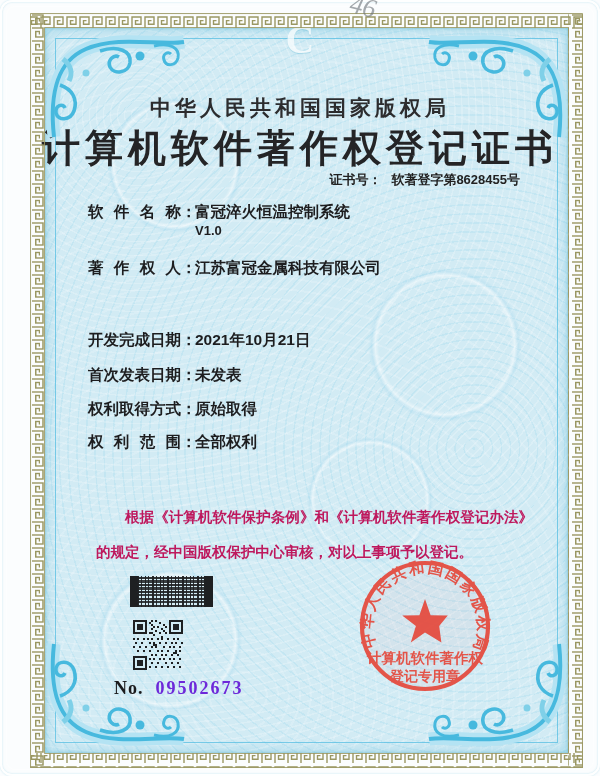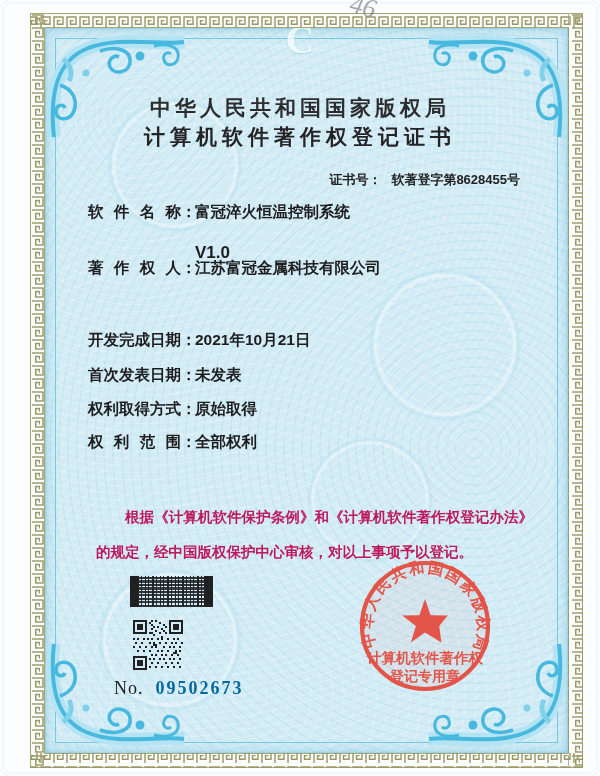--- a/index.html
+++ b/index.html
@@ -18,46 +18,46 @@
     z-index:1;
   }
   .paper::after{content:"";position:absolute;inset:10px;border:1.5px solid rgba(85,190,225,.75);}
   .wm{position:absolute;border-radius:50%;z-index:1;
       background:radial-gradient(circle, rgba(255,255,255,0) 55%, rgba(255,255,255,.45) 58%, rgba(150,210,235,.25) 61%, rgba(255,255,255,0) 64%);}
 
   
   .content{position:absolute;inset:0;z-index:2;color:#1d1d1f;}
   .abs{position:absolute;}
   .authority{left:0;top:94px;width:600px;text-align:center;font-size:21px;font-weight:bold;letter-spacing:4px;color:#2c2c2e;}
-  .cert-title{left:0;top:123px;width:600px;text-align:center;font-size:21px;font-weight:bold;letter-spacing:5px;color:#242426;}
+  .cert-title{left:0;top:123px;width:600px;text-align:center;font-size:38px;font-weight:bold;letter-spacing:5px;color:#242426;}
   .certno{right:80px;top:171px;font-size:13px;font-weight:bold;color:#222;text-align:right;}
   .certno .lbl{margin-right:10px;}
 
   .field{left:88px;font-size:15.5px;font-weight:bold;white-space:nowrap;}
   .jlabel{display:inline-block;width:93px;text-align:justify;text-align-last:justify;vertical-align:top;}
   .colon{display:inline-block;vertical-align:top;}
   .fvalue{position:absolute;left:107px;top:0;white-space:nowrap;}
-  .v2{left:195px;font-size:17px;font-weight:bold;margin-top:20px;}
+  .v2{left:195px;font-size:13px;font-weight:bold;}
 
   .statement{left:96px;top:500px;width:437px;font-size:14.5px;line-height:35px;font-weight:600;
              text-align:justify;text-indent:2em;color:#be185d;}
 
   
   .barcode{left:130px;top:576px;width:83px;height:31px;
     background-image:
       repeating-linear-gradient(90deg, rgba(30,32,34,.95) 0 1.5px, rgba(30,32,34,0) 1.5px 3.5px, rgba(30,32,34,.9) 3.5px 4.5px, rgba(30,32,34,0) 4.5px 7.5px),
       repeating-linear-gradient(0deg, rgba(30,32,34,.9) 0 2px, rgba(30,32,34,0) 2px 3.5px, rgba(30,32,34,.85) 3.5px 6px, rgba(30,32,34,0) 6px 7px);
     background-size:auto auto;
     box-shadow: inset 4px 0 0 #1e2022, inset 6px 0 0 rgba(30,32,34,0), inset 8px 0 0 #1e2022,
                 inset -4px 0 0 #1e2022, inset -7px 0 0 rgba(30,32,34,0), inset -9px 0 0 #1e2022;
   }
   .qr{left:133px;top:620px;width:50px;height:50px;}
   .serial{left:114px;top:678px;font-size:18px;white-space:nowrap;}
-  .serial .no-lbl{font-family:"Liberation Serif","DejaVu Serif",serif;font-weight:normal;color:#1c1c1e;letter-spacing:1px;}
-  .serial .no-val{font-family:"Liberation Serif","DejaVu Serif",serif;font-weight:600;color:#0369a1;letter-spacing:2px;margin-left:12px;}
+  .serial .no-lbl{font-family:"Liberation Serif","DejaVu Serif",serif;font-weight:bold;color:#1c1c1e;letter-spacing:1px;}
+  .serial .no-val{font-family:"Liberation Serif","DejaVu Serif",serif;font-weight:600;color:#6d28d9;letter-spacing:2px;margin-left:12px;}
   .issue-date{left:366px;top:687px;font-size:16.5px;font-weight:bold;color:#222;letter-spacing:1px;z-index:5;}
 
   
   .emboss{left:92px;top:164px;width:76px;height:94px;opacity:.8;z-index:2;}
   .emboss .r1{position:absolute;inset:0;border:2px solid rgba(255,255,255,.9);border-radius:12px;
               box-shadow:0 0 2px rgba(120,195,220,.6), inset 0 0 2px rgba(120,195,220,.6);}
   .emboss .r2{position:absolute;inset:6px;border:1.5px solid rgba(255,255,255,.75);border-radius:9px;}
   .emboss .c{position:absolute;left:0;right:0;top:16px;text-align:center;
              font-family:"Liberation Serif","DejaVu Serif",serif;font-weight:bold;font-size:40px;
              color:rgba(255,255,255,.92);text-shadow:0 1px 1px rgba(110,190,215,.55);}

